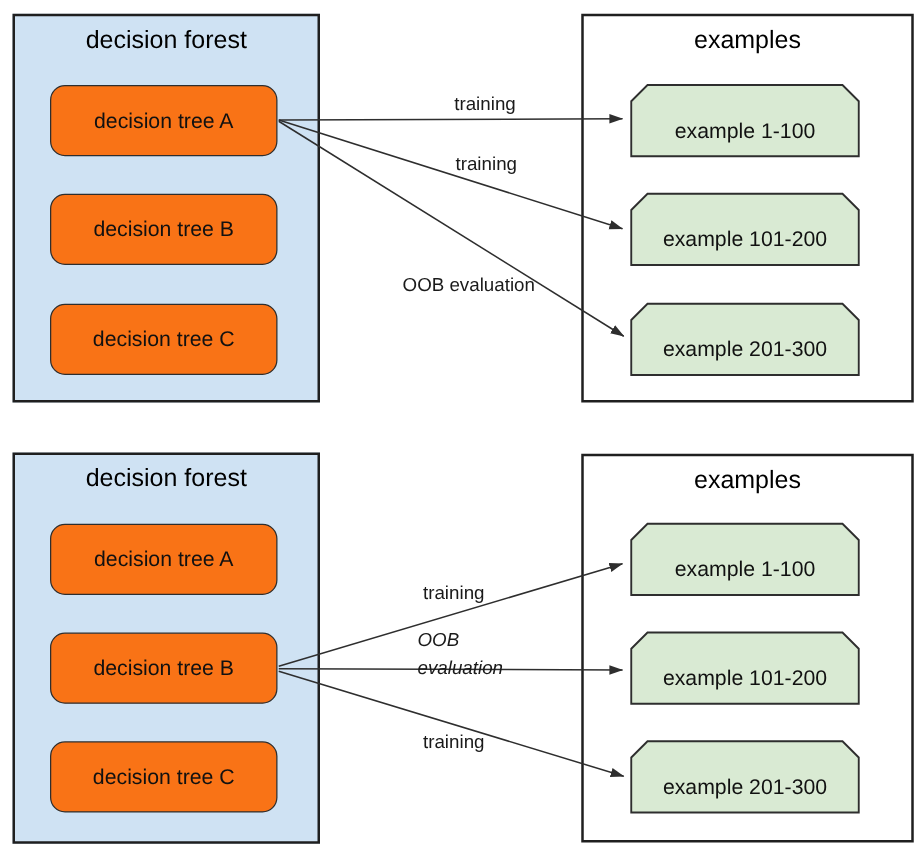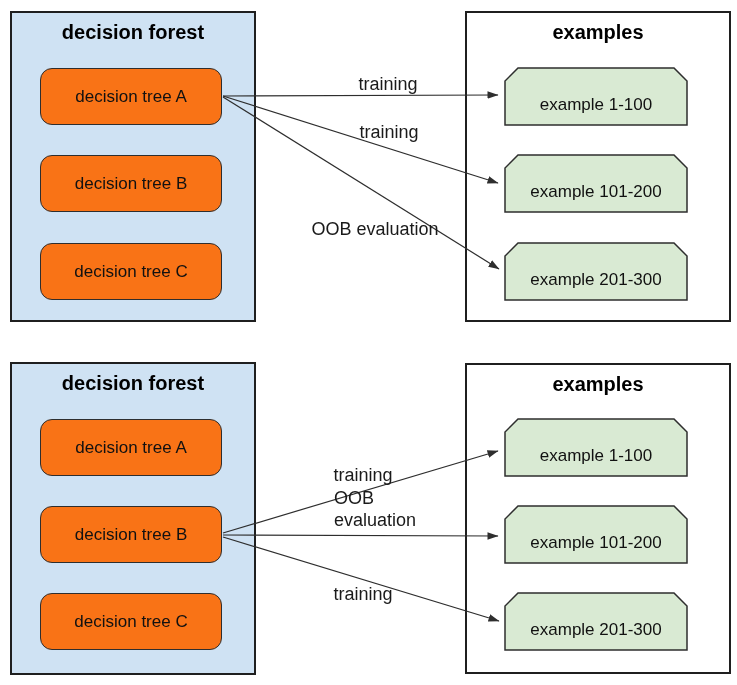--- a/index.html
+++ b/index.html
@@ -16,21 +16,21 @@
     position: absolute;
     box-sizing: border-box;
     background: #ffffff;
     border: 2px solid #1f1f1f;
   }
   .forest-box { background: #cfe2f3; }
   .examples-box { background: #ffffff; }
   .box-title {
     width: 100%;
     text-align: center;
-    font-weight: bold;
+    font-weight: normal;
     font-size: 20px;
     line-height: 24px;
     padding-top: 7px;
     color: #000000;
   }
   .tree-node {
     position: absolute;
     box-sizing: border-box;
     width: 182px;
     height: 57px;
@@ -56,21 +56,21 @@
     color: #111111;
     z-index: 3;
   }
   .overlay {
     position: absolute;
     left: 0; top: 0;
     z-index: 2;
   }
   .arrow-label {
     position: absolute;
-    font-size: 18px;
+    font-size: 15px;
     line-height: 22px;
     color: #1a1a1a;
     z-index: 4;
     white-space: pre-line;
   }
   .centered { text-align: center; }
 </style>
 </head>
 <body>
 
@@ -106,21 +106,21 @@
 
   <div class="box examples-box" style="left:465px; top:363px; width:266px; height:311px;">
     <div class="box-title">examples</div>
   </div>
 
   <div class="example-label" style="top:419px;">example 1-100</div>
   <div class="example-label" style="top:506px;">example 101-200</div>
   <div class="example-label" style="top:593px;">example 201-300</div>
 
   <div class="arrow-label centered" style="left:303px; top:464px; width:120px;">training</div>
-  <div class="arrow-label" style="left:334px; top:487px; width:140px;">OOB
+  <div class="arrow-label" style="left:334px; top:502px; width:140px;font-style:italic;">OOB
 evaluation</div>
   <div class="arrow-label centered" style="left:303px; top:583px; width:120px;">training</div>
 
   <svg class="overlay" width="737" height="685" viewBox="0 0 737 685">
     <defs>
       <marker id="arrowhead" markerUnits="userSpaceOnUse" markerWidth="12" markerHeight="10" refX="10.5" refY="4.5" orient="auto">
         <path d="M0,0.7 L11,4.5 L0,8.3 Z" fill="#2e2e2e"></path>
       </marker>
     </defs>
 

